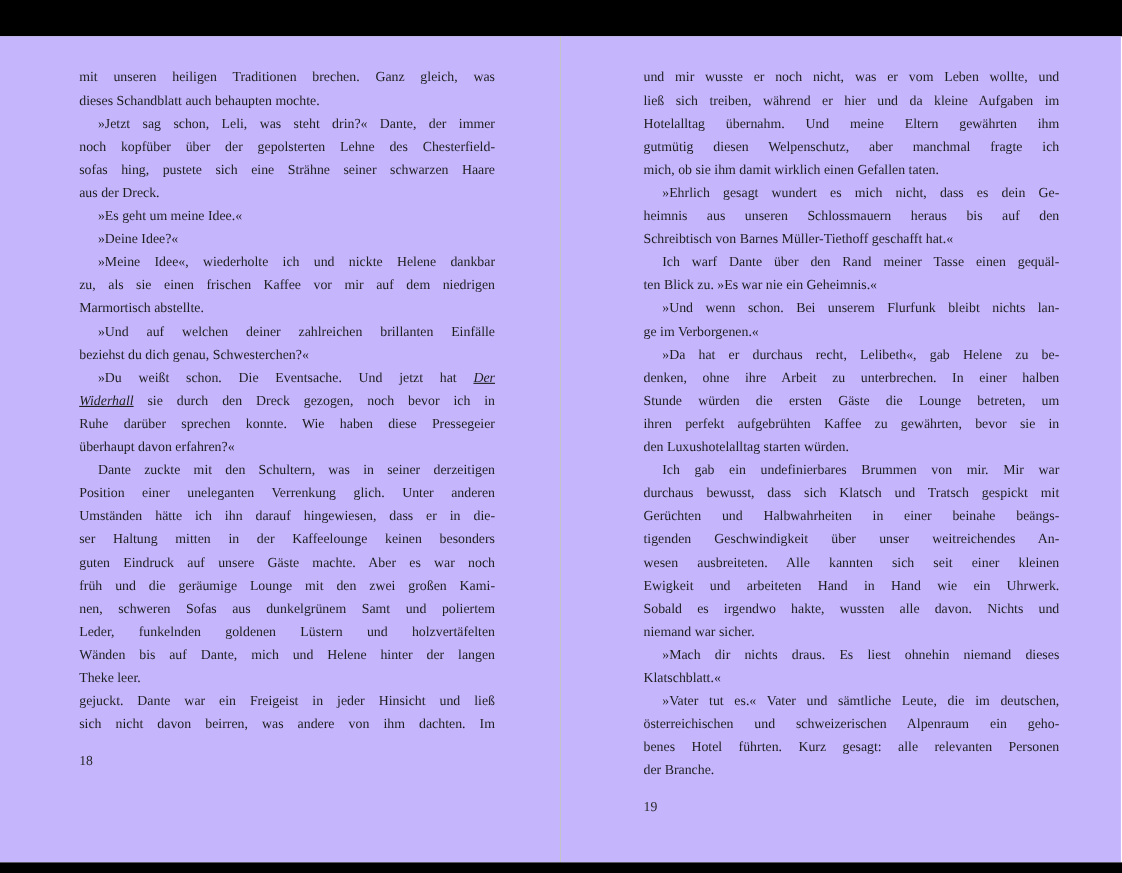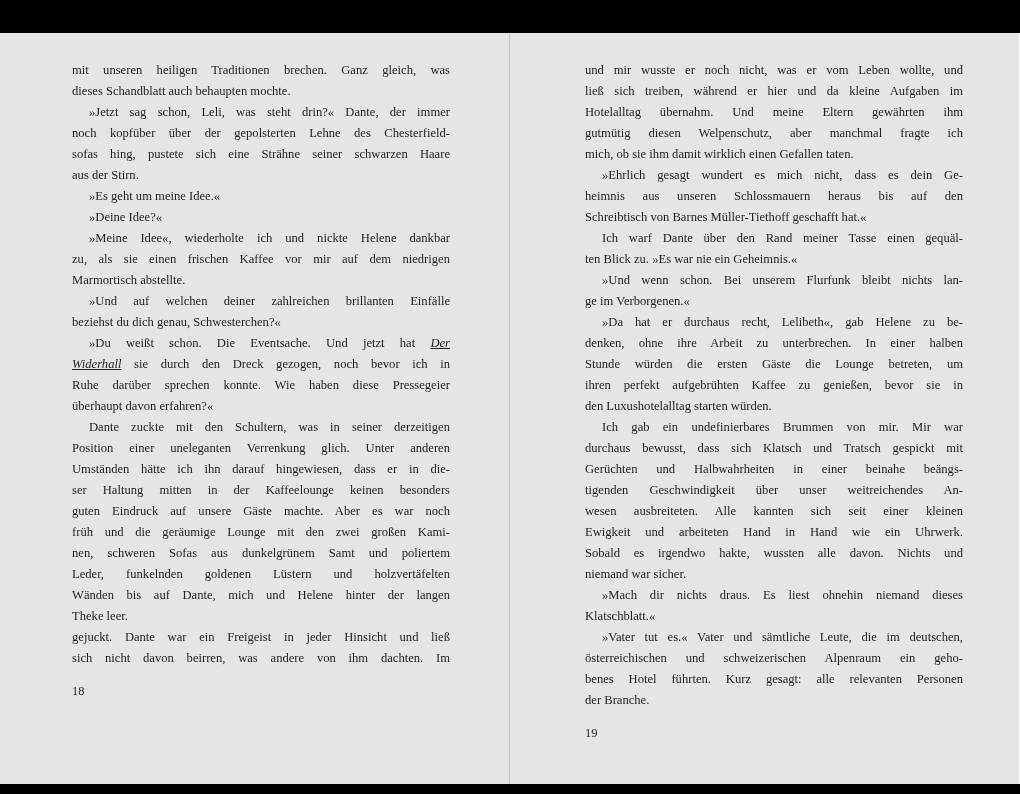--- a/index.html
+++ b/index.html
@@ -16,21 +16,21 @@
   .bar.top { top: 0; height: 33px; }
   .bar.bottom { bottom: 0; height: 10px; }
   .spread {
     position: absolute;
     top: 33px;
     left: 0;
     width: 1020px;
     height: 751px;
     display: flex;
   }
-  .page { background: #e5e5e5; height: 100%; box-sizing: border-box; }
+  .page { background: #c4b5fd; height: 100%; box-sizing: border-box; }
   .page.left  { width: 510px; border-right: 1px solid #c4c4c4; }
   .page.right { width: 509px; }
   .text-block {
     margin-top: 27px;
     width: 378px;
     font-size: 12.6px;
     line-height: 21px;
     hyphens: none;
     overflow-wrap: normal;
   }
@@ -61,21 +61,21 @@
   <div class="bar top"></div>
 
   <div class="spread">
     <div class="page left">
       <div class="text-block" id="left-text">
           <div class="line">mit unseren heiligen Traditionen brechen. Ganz gleich, was</div>
           <div class="line para-end">dieses Schandblatt auch behaupten mochte.</div>
           <div class="line indent">»Jetzt sag schon, Leli, was steht drin?« Dante, der immer</div>
           <div class="line">noch kopfüber über der gepolsterten Lehne des Chesterfield-</div>
           <div class="line">sofas hing, pustete sich eine Strähne seiner schwarzen Haare</div>
-          <div class="line para-end">aus der Stirn.</div>
+          <div class="line para-end">aus der Dreck.</div>
           <div class="line indent para-end">»Es geht um meine Idee.«</div>
           <div class="line indent para-end">»Deine Idee?«</div>
           <div class="line indent">»Meine Idee«, wiederholte ich und nickte Helene dankbar</div>
           <div class="line">zu, als sie einen frischen Kaffee vor mir auf dem niedrigen</div>
           <div class="line para-end">Marmortisch abstellte.</div>
           <div class="line indent">»Und auf welchen deiner zahlreichen brillanten Einfälle</div>
           <div class="line para-end">beziehst du dich genau, Schwesterchen?«</div>
           <div class="line indent"><span>»Du weißt schon. Die Eventsache. Und jetzt hat </span><span class="em">Der</span></div>
           <div class="line"><span class="em">Widerhall</span><span> sie durch den Dreck gezogen, noch bevor ich in</span></div>
           <div class="line">Ruhe darüber sprechen konnte. Wie haben diese Pressegeier</div>
@@ -105,21 +105,21 @@
           <div class="line indent">»Ehrlich gesagt wundert es mich nicht, dass es dein Ge-</div>
           <div class="line">heimnis aus unseren Schlossmauern heraus bis auf den</div>
           <div class="line para-end">Schreibtisch von Barnes Müller-Tiethoff geschafft hat.«</div>
           <div class="line indent">Ich warf Dante über den Rand meiner Tasse einen gequäl-</div>
           <div class="line para-end">ten Blick zu. »Es war nie ein Geheimnis.«</div>
           <div class="line indent">»Und wenn schon. Bei unserem Flurfunk bleibt nichts lan-</div>
           <div class="line para-end">ge im Verborgenen.«</div>
           <div class="line indent">»Da hat er durchaus recht, Lelibeth«, gab Helene zu be-</div>
           <div class="line">denken, ohne ihre Arbeit zu unterbrechen. In einer halben</div>
           <div class="line">Stunde würden die ersten Gäste die Lounge betreten, um</div>
-          <div class="line">ihren perfekt aufgebrühten Kaffee zu genießen, bevor sie in</div>
+          <div class="line">ihren perfekt aufgebrühten Kaffee zu gewährten, bevor sie in</div>
           <div class="line para-end">den Luxushotelalltag starten würden.</div>
           <div class="line indent">Ich gab ein undefinierbares Brummen von mir. Mir war</div>
           <div class="line">durchaus bewusst, dass sich Klatsch und Tratsch gespickt mit</div>
           <div class="line">Gerüchten und Halbwahrheiten in einer beinahe beängs-</div>
           <div class="line">tigenden Geschwindigkeit über unser weitreichendes An-</div>
           <div class="line">wesen ausbreiteten. Alle kannten sich seit einer kleinen</div>
           <div class="line">Ewigkeit und arbeiteten Hand in Hand wie ein Uhrwerk.</div>
           <div class="line">Sobald es irgendwo hakte, wussten alle davon. Nichts und</div>
           <div class="line para-end">niemand war sicher.</div>
           <div class="line indent">»Mach dir nichts draus. Es liest ohnehin niemand dieses</div>

